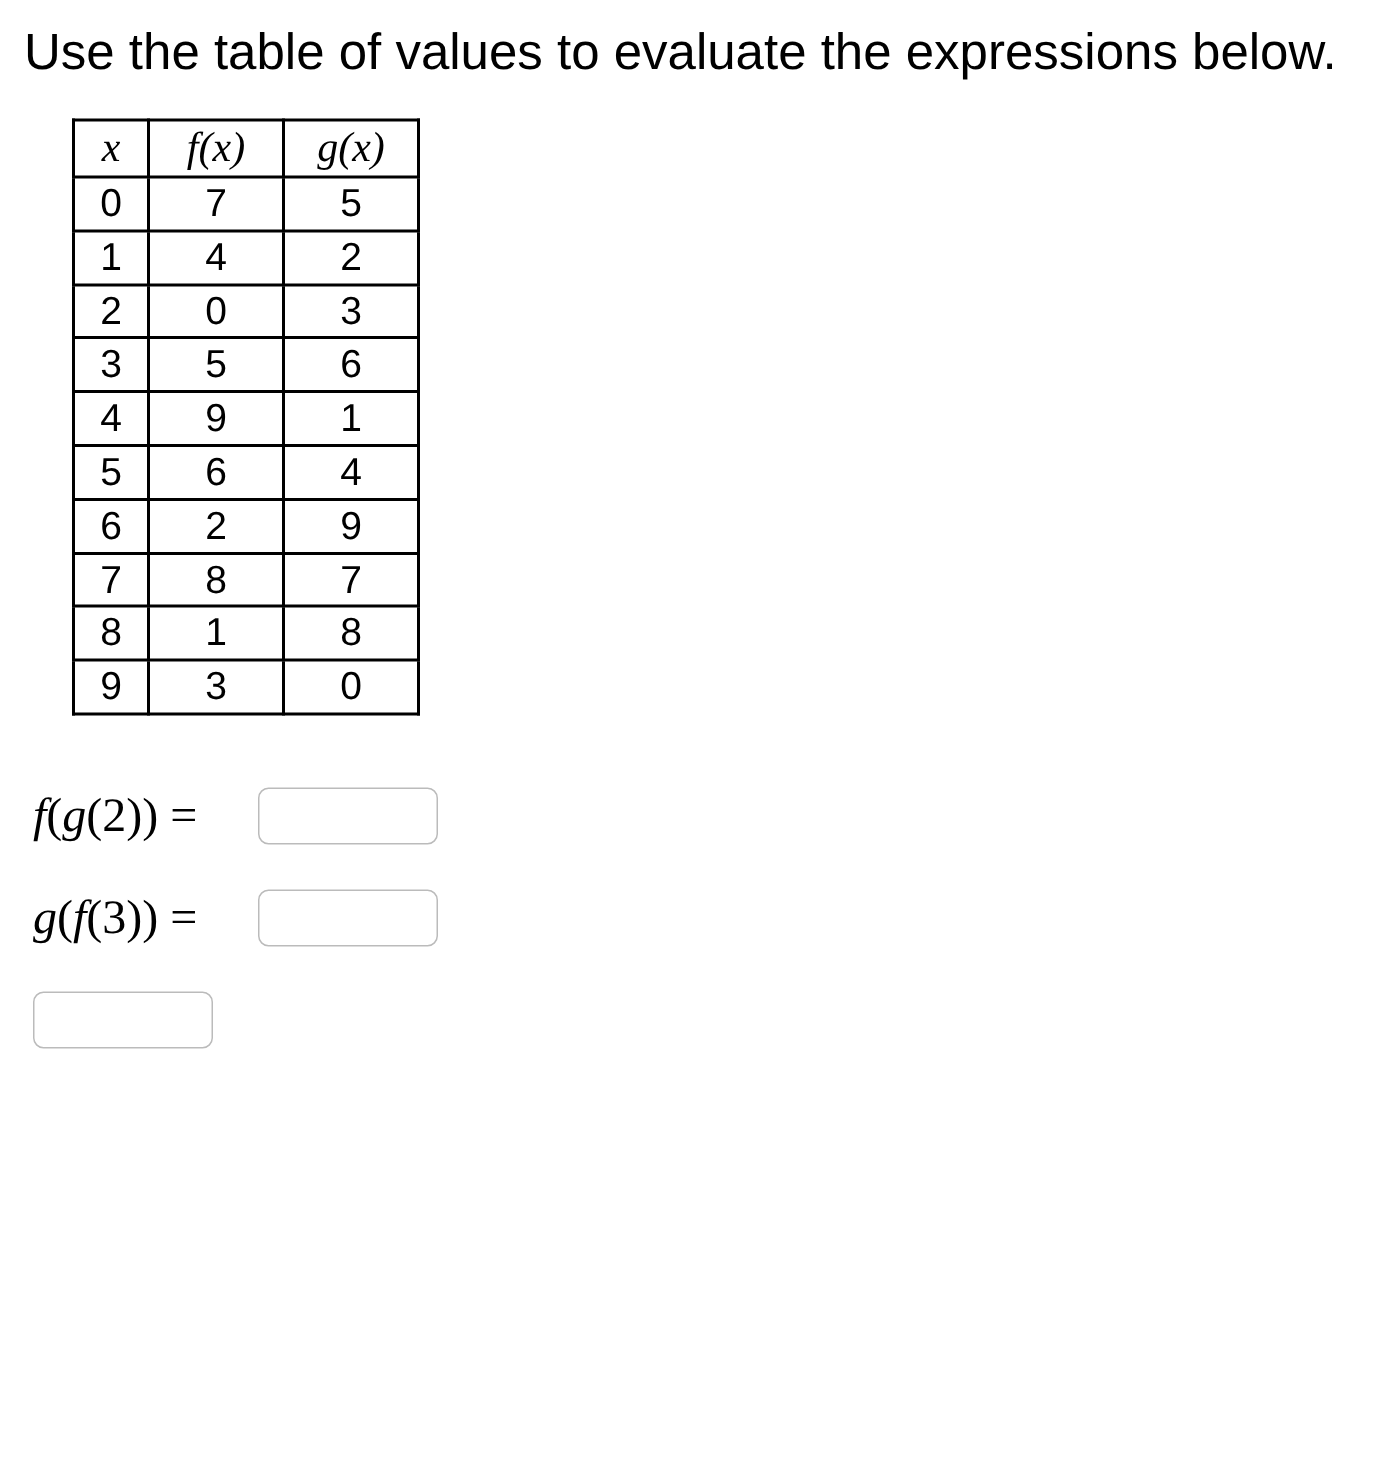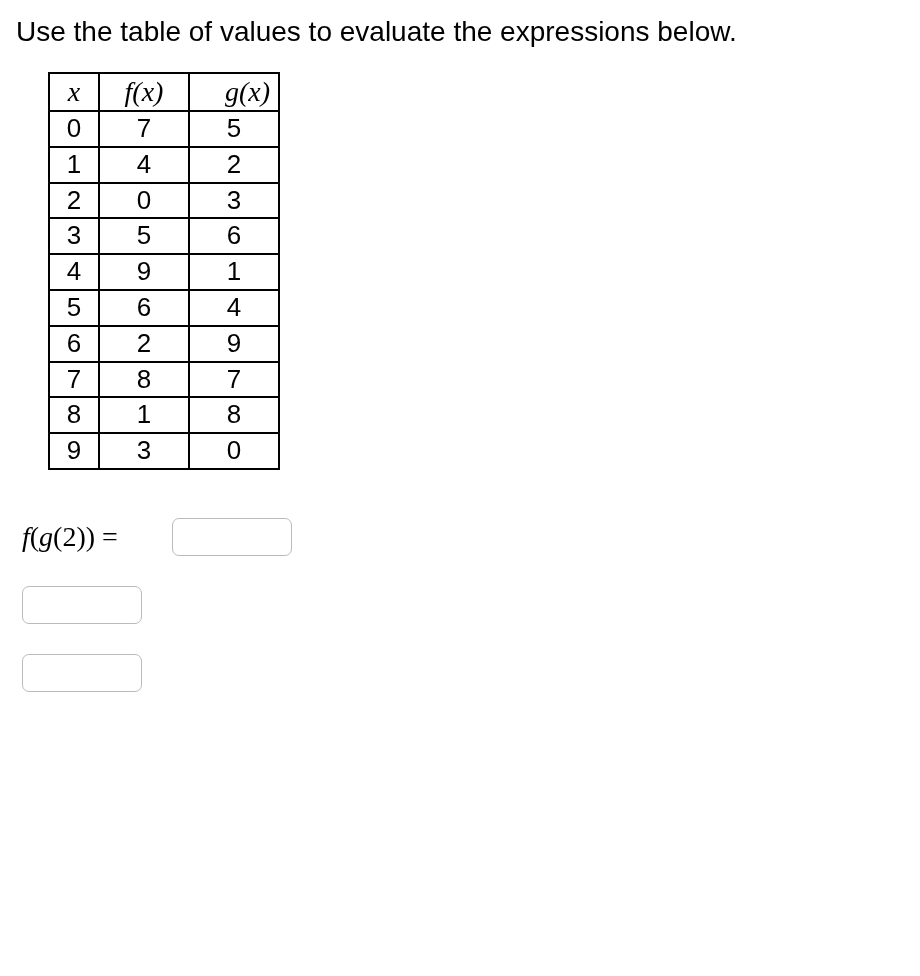--- a/index.html
+++ b/index.html
@@ -6,21 +6,21 @@
     body {
       font-family: 'Comic Sans MS', 'Chalkboard SE', sans-serif;
       font-size: 24px;
       padding: 16px;
       margin: 0;
       color: #000;
       width: 920px;
     }
     .instruction {
       margin-bottom: 24px;
-      font-size: 28px;
+      font-size: 34px;
     }
     table {
       border-collapse: collapse;
       margin-left: 32px;
       margin-bottom: 48px;
     }
     th, td {
       border: 2px solid #000;
       text-align: center;
       font-size: 26px;
@@ -28,40 +28,40 @@
     }
     th {
       font-weight: normal;
       font-family: 'Times New Roman', serif;
       font-style: italic;
       font-size: 28px;
       padding: 2px 8px;
     }
     th.xh { width: 50px; }
     th.fh { width: 90px; margin-left: 24px; }
-    th.gh { width: 90px; text-align: right; }
+    th.gh { width: 90px; }
     td {
       padding: 0px 8px;
       line-height: 1.3;
     }
     td.xc { width: 50px; }
     td.fc { width: 90px; }
     td.gc { width: 90px; }
     .expressions {
       margin-left: 6px;
     }
     .expr-row {
       display: flex;
       align-items: center;
       margin-bottom: 30px;
     }
     .expr-label {
       font-family: 'Times New Roman', serif;
       font-style: italic;
-      font-size: 28px;
+      font-size: 32px;
       min-width: 150px;
     }
     .expr-label .paren { font-style: normal; }
     input.answer {
       width: 120px;
       height: 38px;
       border: 1.5px solid #bbb;
       border-radius: 7px;
       font-size: 22px;
       padding: 4px 8px;
@@ -134,18 +134,19 @@
       </tr>
     </tbody>
 </table>
 
 <div class="expressions" id="expressions-container">
     <div class="expr-row">
       <div class="expr-label"><span>f</span><span class="paren">(</span><span>g</span><span class="paren">(2))</span> <span class="paren">=</span></div>
       <input class="answer" type="text" style="">
     </div>
     <div class="expr-row">
+      <div class="expr-label"><span>g</span><span class="paren">(</span><span>f</span><span class="paren">(3))</span> <span class="paren">=</span></div>
       <input class="answer" type="text" style="">
     </div>
     <div class="expr-row">
       <input class="answer" type="text" style="">
     </div>
   </div>
 
 </body></html>

